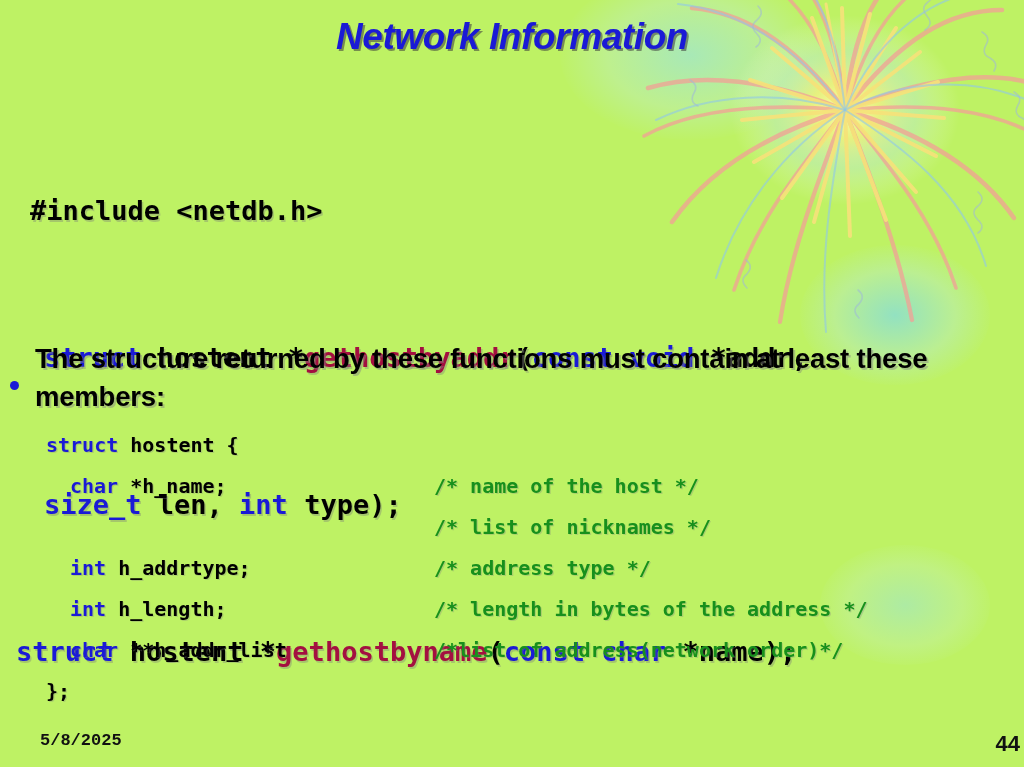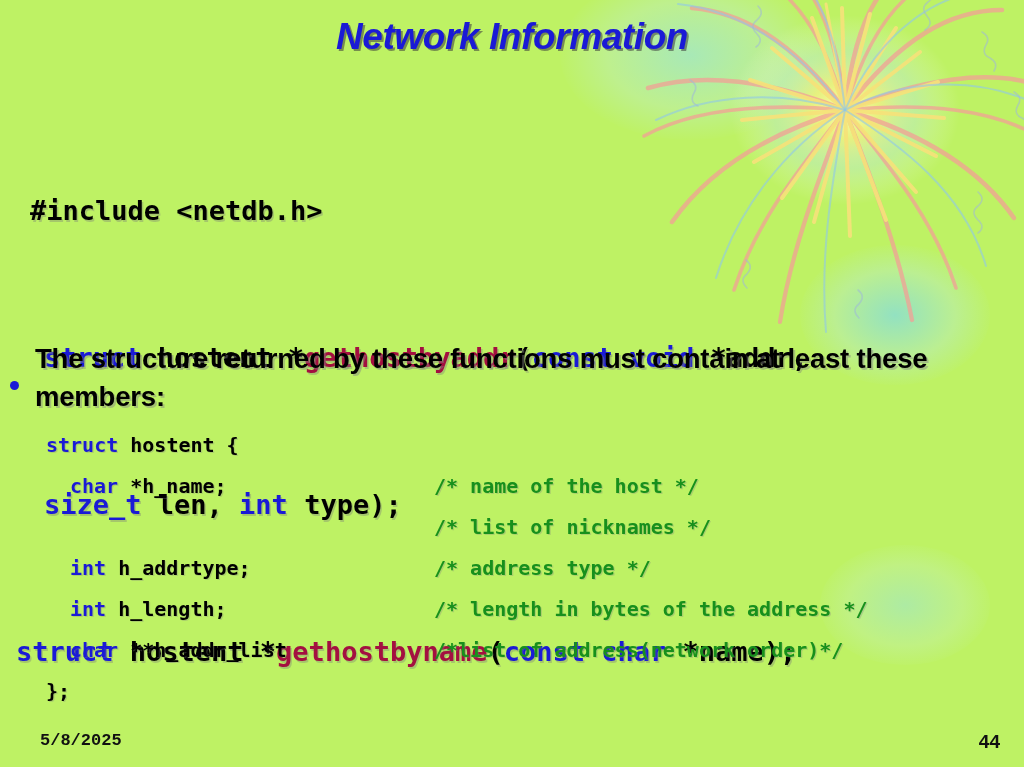--- a/index.html
+++ b/index.html
@@ -168,24 +168,24 @@
     position: absolute;
     left: 6px; top: 0;
     font-family: Liberation Mono, monospace;
     font-weight: bold;
     font-size: 17px;
     color: #111111;
     margin-left: 34px;
   }
   #footer-page {
     position: absolute;
-    right: 24px; top: 0;
+    right: 4px; top: 0;
     font-family: "Liberation Sans", sans-serif;
     font-weight: bold;
-    font-size: 19px;
+    font-size: 22px;
     color: #111111;
   }
 </style>
 </head>
 <body>
 
 <div id="slide">
 
   <div id="bg-decor">
     <div class="glow" id="glow-title"></div>

